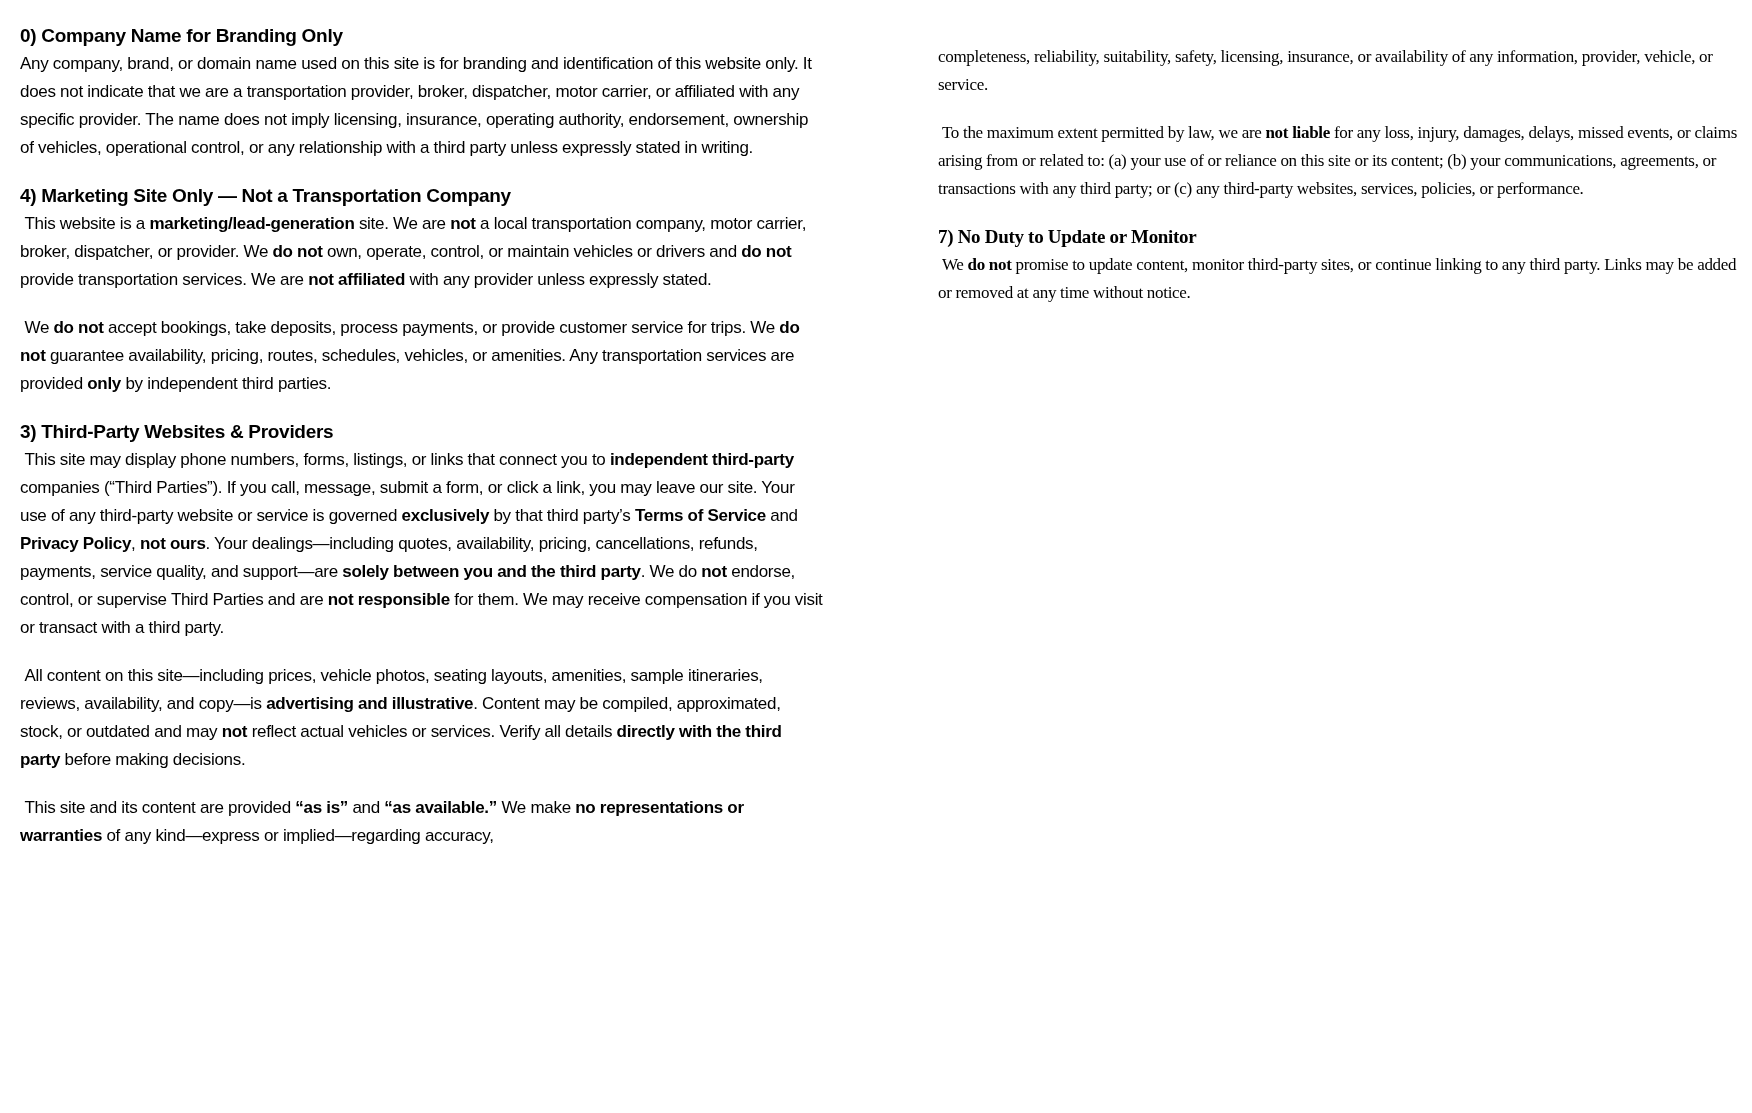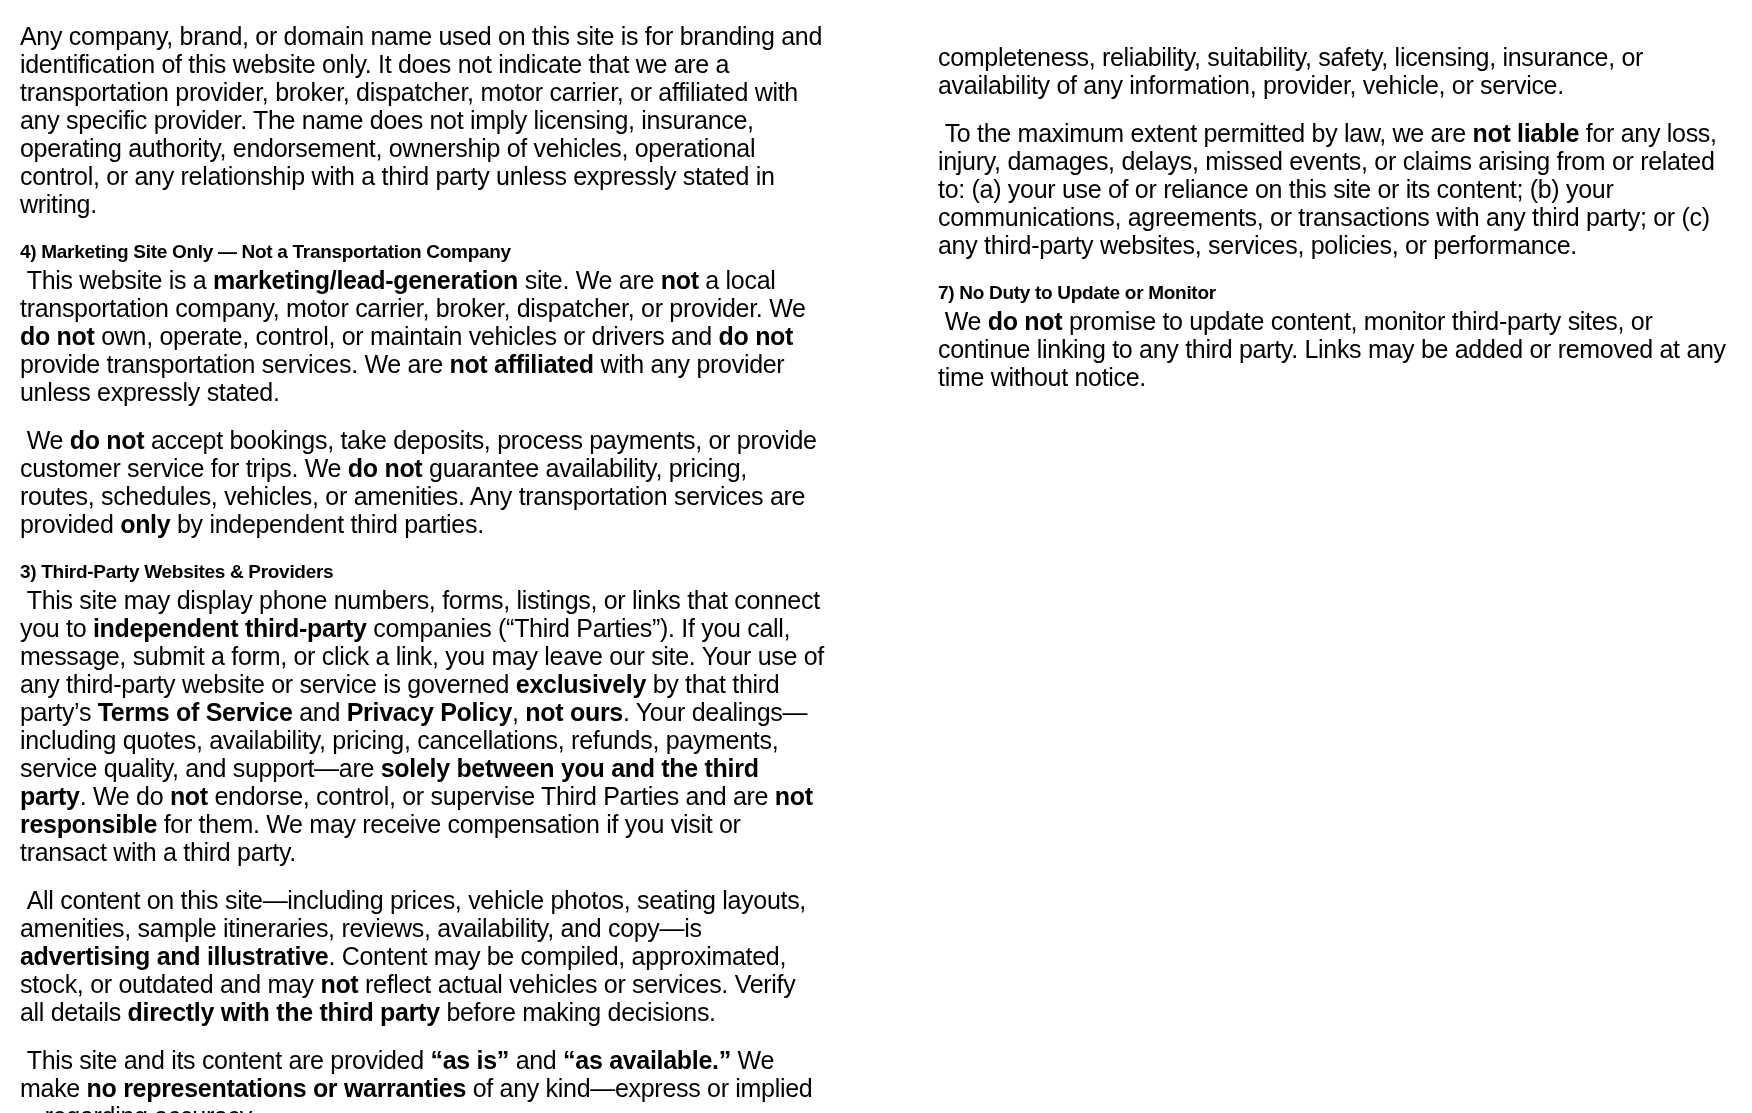--- a/index.html
+++ b/index.html
@@ -22,50 +22,52 @@
     padding: 22px 9px 0 20px;
     gap: 113px;
     background: #ffffff;
   }
   .col {
     flex: 0 0 805px;
     width: 805px;
   }
   .col:nth-of-type(2) {
     padding-top: 21px;
+    font-family: Liberation Serif, serif;
   }
   .block {
     margin: 0 0 20px 0;
   }
   .block h2 {
     margin: 0;
     font-size: 19px;
     line-height: 28px;
     font-weight: 700;
     letter-spacing: -0.3px;
     white-space: pre-wrap;
   }
   .block p {
     margin: 0;
-    font-size: 25px;
+    font-size: 17px;
     line-height: 28px;
     font-weight: 400;
     letter-spacing: -0.3px;
     white-space: pre-wrap;
   }
   .block p strong {
     font-weight: 700;
   }
 </style>
 </head>
 <body style="background: rgb(255, 255, 255); color: rgb(0, 0, 0);">
 
 <main class="page">
   <div class="col">
       <section class="block">
+        <h2>0) Company Name for Branding Only</h2>
         <p><span>Any company, brand, or domain name used on this site is for branding and identification of this website only. It does not indicate that we are a transportation provider, broker, dispatcher, motor carrier, or affiliated with any specific provider. The name does not imply licensing, insurance, operating authority, endorsement, ownership of vehicles, operational control, or any relationship with a third party unless expressly stated in writing.</span></p>
       </section>
       <section class="block">
         <h2>4) Marketing Site Only — Not a Transportation Company</h2>
         <p><span> This website is a </span><strong>marketing/lead-generation</strong><span> site. We are </span><strong>not</strong><span> a local transportation company, motor carrier, broker, dispatcher, or provider. We </span><strong>do not</strong><span> own, operate, control, or maintain vehicles or drivers and </span><strong>do not</strong><span> provide transportation services. We are </span><strong>not affiliated</strong><span> with any provider unless expressly stated.</span></p>
       </section>
       <section class="block">
         <p><span> We </span><strong>do not</strong><span> accept bookings, take deposits, process payments, or provide customer service for trips. We </span><strong>do not</strong><span> guarantee availability, pricing, routes, schedules, vehicles, or amenities. Any transportation services are provided </span><strong>only</strong><span> by independent third parties.</span></p>
       </section>
       <section class="block">

